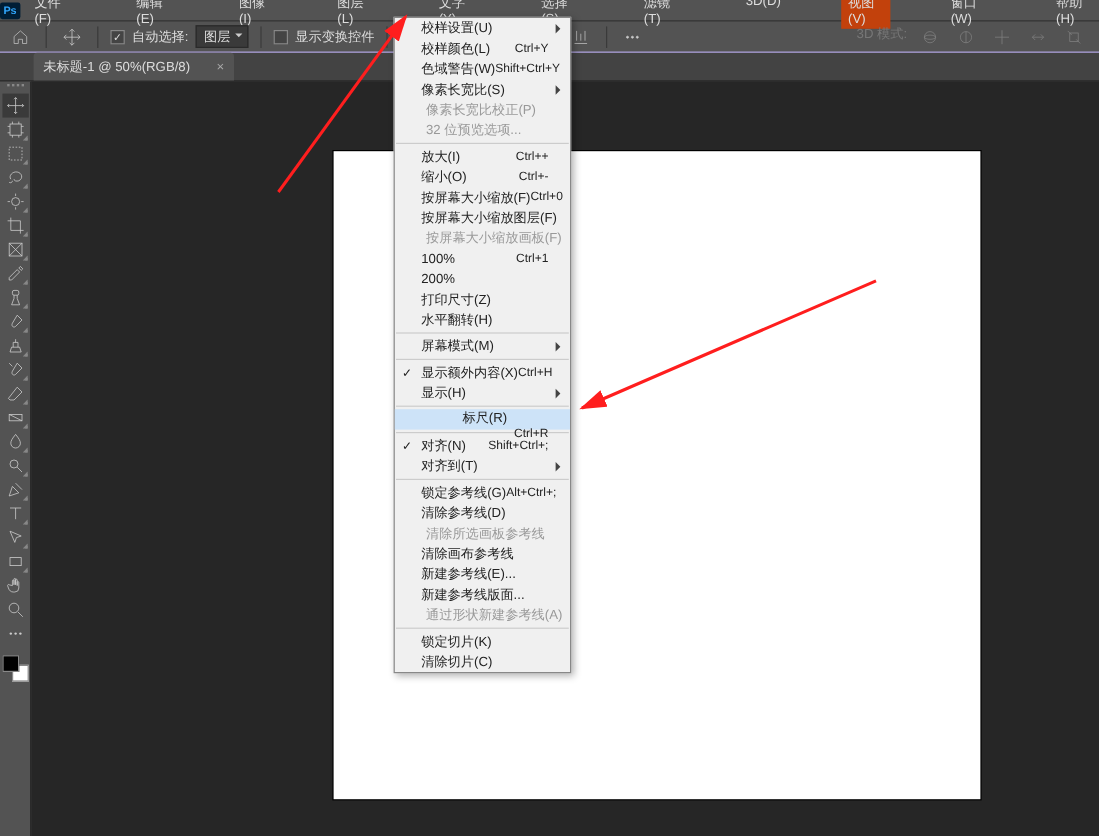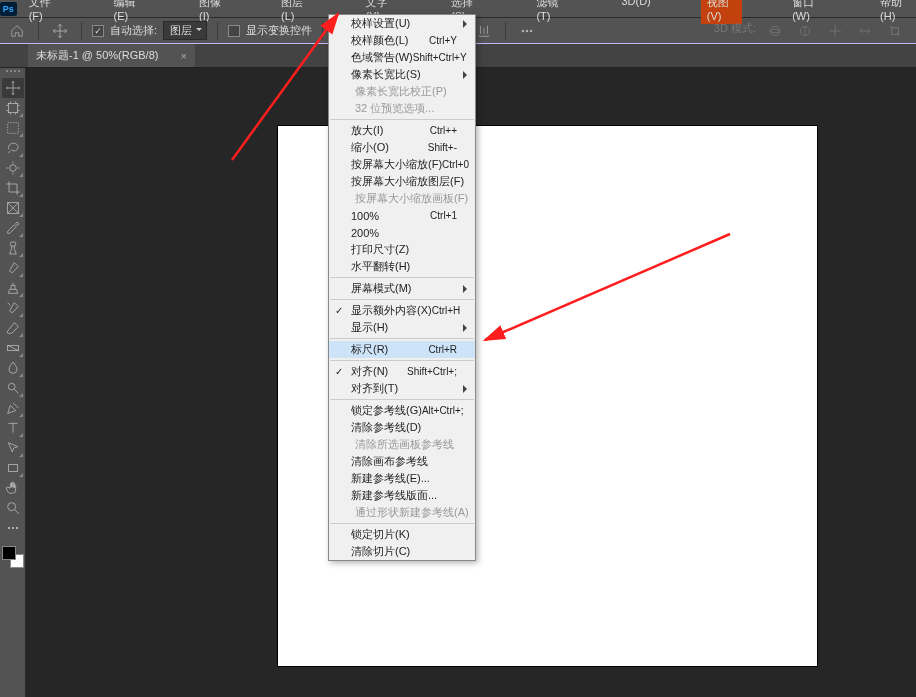--- a/index.html
+++ b/index.html
@@ -41,21 +41,21 @@
   .swatches { margin-top: 6px; position: relative; width: 22px; height: 22px; }
   .sw-fg { position: absolute; left: 0; top: 0; width: 14px; height: 14px; background: #000; border: 1px solid #888; z-index: 2; }
   .sw-bg { position: absolute; right: 0; bottom: 0; width: 14px; height: 14px; background: #fff; border: 1px solid #888; }
 
   .canvas-area { flex: 1; background: #262626; position: relative; overflow: hidden; }
   .canvas { position: absolute; left: 252px; top: 58px; width: 539px; height: 540px; background: #fff; box-shadow: 0 0 0 1px #000; }
 
   
   .dropdown { position: absolute; left: 328px; top: 14px; width: 148px; background: #f0f0f0; color: #222; border: 1px solid #888; box-shadow: 2px 2px 6px rgba(0,0,0,.3); font-size: 11px; z-index: 50; }
   .dropdown .row { display: flex; align-items: center; height: 17px; padding: 0 18px 0 22px; position: relative; white-space: nowrap; }
-  .dropdown .row.hover { background: #cde3f8; }
+  .dropdown .row.hover { background: #cde3f8; flex-direction: column; }
   .dropdown .row.disabled { color: #999; padding-left: 26px; }
   .dropdown .row .short { margin-left: auto; font-size: 10px; }
   .dropdown .row .sub { position: absolute; right: 4px; top: 50%; transform: translateY(-50%); border: 4px solid transparent; border-left-color: #444; }
   .dropdown .row .chk { position: absolute; left: 6px; font-size: 10px; }
   .dropdown hr { border: none; border-top: 1px solid #ccc; margin: 2px 1px; }
 
   
   .arrow-svg { position: absolute; pointer-events: none; z-index: 60; }
 </style>
 </head>
@@ -365,21 +365,21 @@
     <div class="row disabled">
       <span>32 位预览选项...</span>
     </div>
     <hr>
     <div class="row">
       <span>放大(I)</span>
       <span class="short">Ctrl++</span>
     </div>
     <div class="row">
       <span>缩小(O)</span>
-      <span class="short">Shift+-</span>
+      <span class="short">Ctrl+-</span>
     </div>
     <div class="row">
       <span>按屏幕大小缩放(F)</span>
       <span class="short">Ctrl+0</span>
     </div>
     <div class="row">
       <span>按屏幕大小缩放图层(F)</span>
     </div>
     <div class="row disabled">
       <span>按屏幕大小缩放画板(F)</span>

